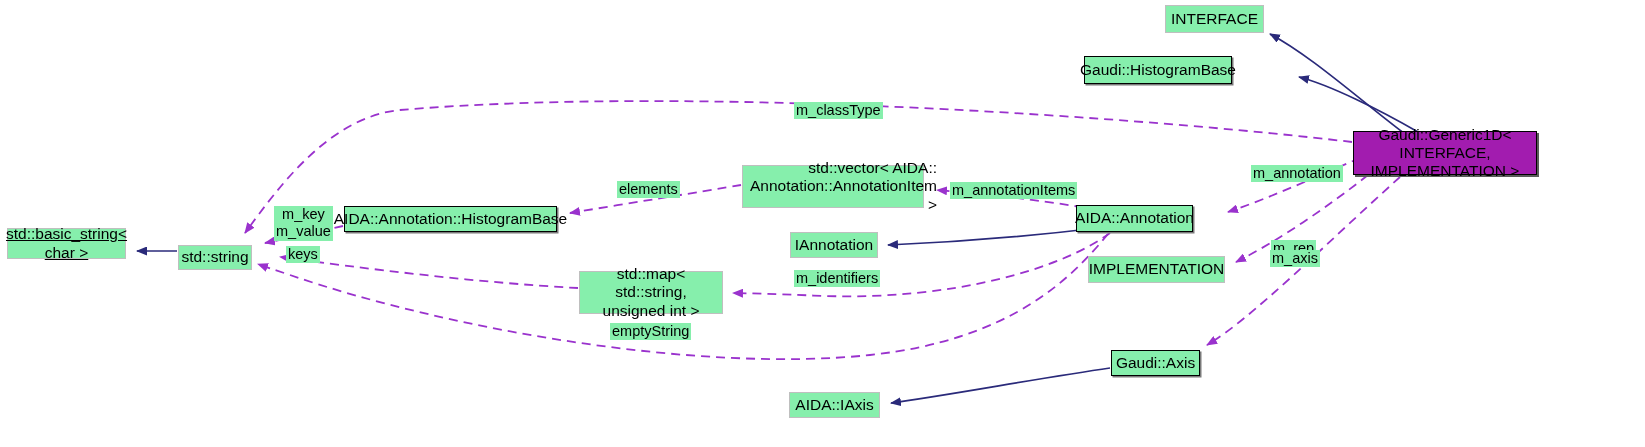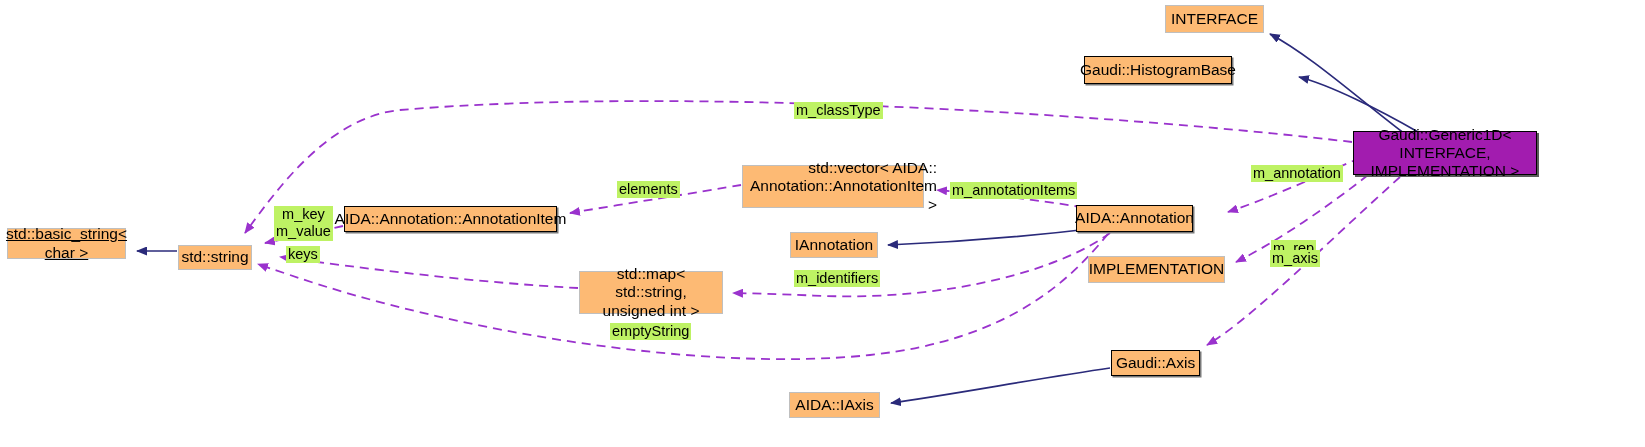--- a/index.html
+++ b/index.html
@@ -25,21 +25,21 @@
   .node {
     position: absolute;
     box-sizing: border-box;
     display: flex;
     align-items: center;
     justify-content: center;
     text-align: center;
     font-size: 15.5px;
     color: #000000;
     line-height: 1.18;
-    background: #fdba74;
+    background: #86efac;
     border: 1px solid #bfbfbf;
     white-space: pre-line;
     padding: 0 5px;
     z-index: 3;
   }
   .node.documented {
     border: 1px solid #000000;
     box-shadow: 1.5px 1.5px 0 0 #7a7a7a;
   }
   .node.focus {
@@ -49,21 +49,21 @@
   }
   .edge-label {
     position: absolute;
     font-size: 14.5px;
     color: #000000;
     font-family: "Liberation Sans", sans-serif;
     white-space: pre-line;
     text-align: center;
     line-height: 1.2;
     z-index: 4;
-    background: #bef264;
+    background: #86efac;
     padding: 0 2px;
   }
 </style>
 </head>
 <body>
 
 <div id="diagram">
 
   <svg id="edge-layer" viewBox="0 0 1645 447" xmlns="http://www.w3.org/2000/svg">
     <defs>
@@ -123,21 +123,21 @@
   <div class="node undocumented" style="left:7px; top:228px; width:119px; height:31px;text-decoration:underline;">
     <span>std::basic_string&lt;
 char &gt;</span>
   </div>
 
   <div class="node undocumented" style="left:178px; top:245px; width:74px; height:25px;">
     <span>std::string</span>
   </div>
 
   <div class="node documented" style="left:344px; top:206px; width:213px; height:26px;">
-    <span>AIDA::Annotation::AnnotationItem</span>
+    <span>AIDA::Annotation::HistogramBase</span>
   </div>
 
   <div class="node undocumented" style="left:742px; top:165px; width:182px; height:43px; justify-content:flex-start; text-align:right; padding-left:7px;">
     <span>std::vector&lt; AIDA::
 Annotation::AnnotationItem &gt;</span>
   </div>
 
   <div class="node undocumented" style="left:790px; top:232px; width:88px; height:26px;">
     <span>IAnnotation</span>
   </div>

